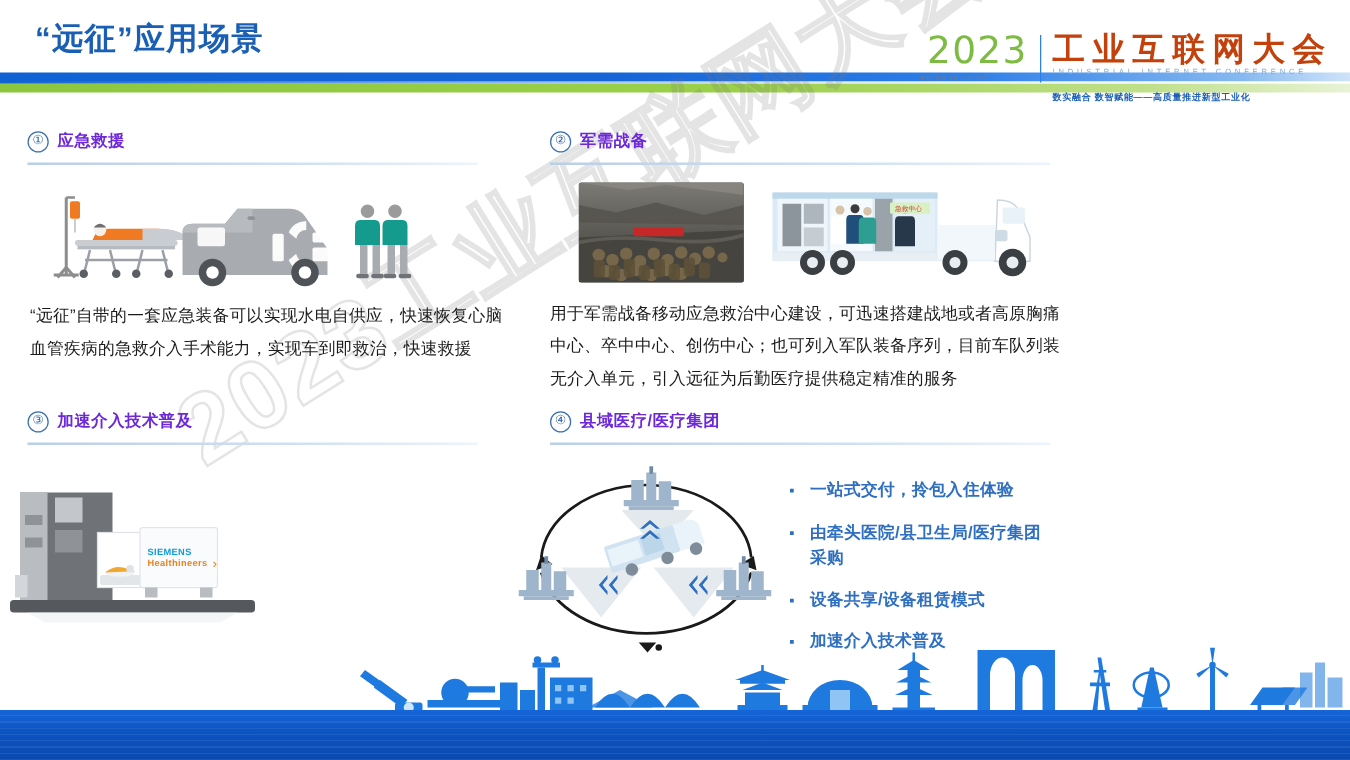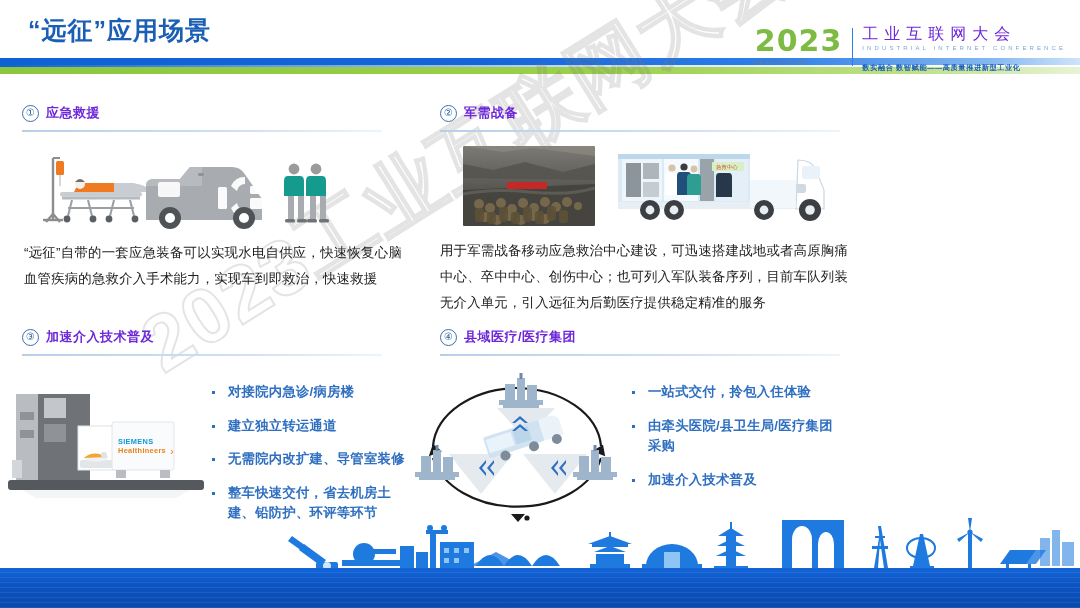--- a/index.html
+++ b/index.html
@@ -27,31 +27,31 @@
   }
   .rule-white-slash{
     position:absolute;left:0;top:7px;width:100%;height:3px;
     background:linear-gradient(90deg,rgba(255,255,255,0) 0%,rgba(255,255,255,.85) 60%,rgba(255,255,255,1) 100%);
   }
 
   
   .logo{position:absolute;right:14px;top:26px;display:flex;align-items:flex-start;}
   .logo-2023{position:relative;text-align:center;padding-right:10px;}
   .logo-year{
-    font-size:30px;font-weight:700;color:#7dbb43;letter-spacing:1px;line-height:1;
+    font-size:30px;font-weight:400;color:#7dbb43;letter-spacing:1px;line-height:1;
     font-family:"DejaVu Sans",sans-serif;
     margin-left:36px;
   }
   .logo-year-sub{
     font-size:4.3px;color:#7a7a7a;letter-spacing:.6px;margin-top:4px;white-space:nowrap;
   }
   .logo-divider{width:1px;background:#2f7fe8;height:38px;margin-top:2px;}
   .logo-right{padding-left:9px;}
   .logo-cn{
-    font-size:16px;font-weight:400;color:#6d28d9;letter-spacing:6px;line-height:1.05;
+    font-size:26px;font-weight:700;color:#c2410c;letter-spacing:6px;line-height:1.05;
     white-space:nowrap;
   }
   .logo-en{
     font-size:6px;color:#7fa8d8;letter-spacing:3.1px;margin-top:2px;white-space:nowrap;
   }
   .logo-cn-sub{
     font-size:7.2px;color:#1a5fb4;letter-spacing:.6px;margin-top:12px;white-space:nowrap;font-weight:700;
   }
 
   
@@ -373,26 +373,20 @@
       <rect x="0" y="98" width="196" height="10" rx="3" fill="#55585c"></rect>
       <path d="M14 108 h168 l-14 8 h-140 z" fill="#e9ecee" opacity=".55"></path>
     </svg>
   </div>
   <div class="siemens-label">
     <div>SIEMENS</div>
     <div class="hl">Healthineers</div>
   </div>
   <div class="siemens-arrow">›</div>
 
-  <ul class="bullets" style="position:absolute;left:208px;top:382px;width:210px;">
-    <li>对接院内急诊/病房楼</li>
-    <li>建立独立转运通道</li>
-    <li>无需院内改扩建、导管室装修</li>
-    <li>整车快速交付，省去机房土建、铅防护、环评等环节</li>
-  </ul>
 
   <div class="sec" style="left:440px;top:328px;">
     <div class="sec-head">
       <div class="sec-num">④</div>
       <div class="sec-title">县域医疗/医疗集团</div>
     </div>
     <div class="sec-rule wide"></div>
   </div>
 
   <div class="cycle">
@@ -454,20 +448,21 @@
         <path d="M88 96 l-7 8 l0 -3 l4 -5 l-4 -5 l0 -3 z" transform="rotate(180 85 96)"></path>
         <path d="M146 96 l7 8 l0 -3 l-4 -5 l4 -5 l0 -3 z"></path>
         <path d="M154 96 l7 8 l0 -3 l-4 -5 l4 -5 l0 -3 z"></path>
       </g>
     </svg>
   </div>
 
   <ul class="bullets" style="position:absolute;left:628px;top:382px;width:215px;">
     <li>一站式交付，拎包入住体验</li>
     <li>由牵头医院/县卫生局/医疗集团采购</li>
+    <li>设备共享/设备租赁模式</li>
     <li>加速介入技术普及</li>
   </ul>
 
   <div class="footer">
     <svg class="skyline" viewBox="0 0 1080 56" preserveAspectRatio="none">
       <g fill="#1f7ae0">
 
         <g transform="translate(288,14)">
           <path d="M4 6 l14 10 l-4 5 l-14 -10z"></path>
           <path d="M16 14 l22 16 l-5 6 l-22 -16z"></path>

